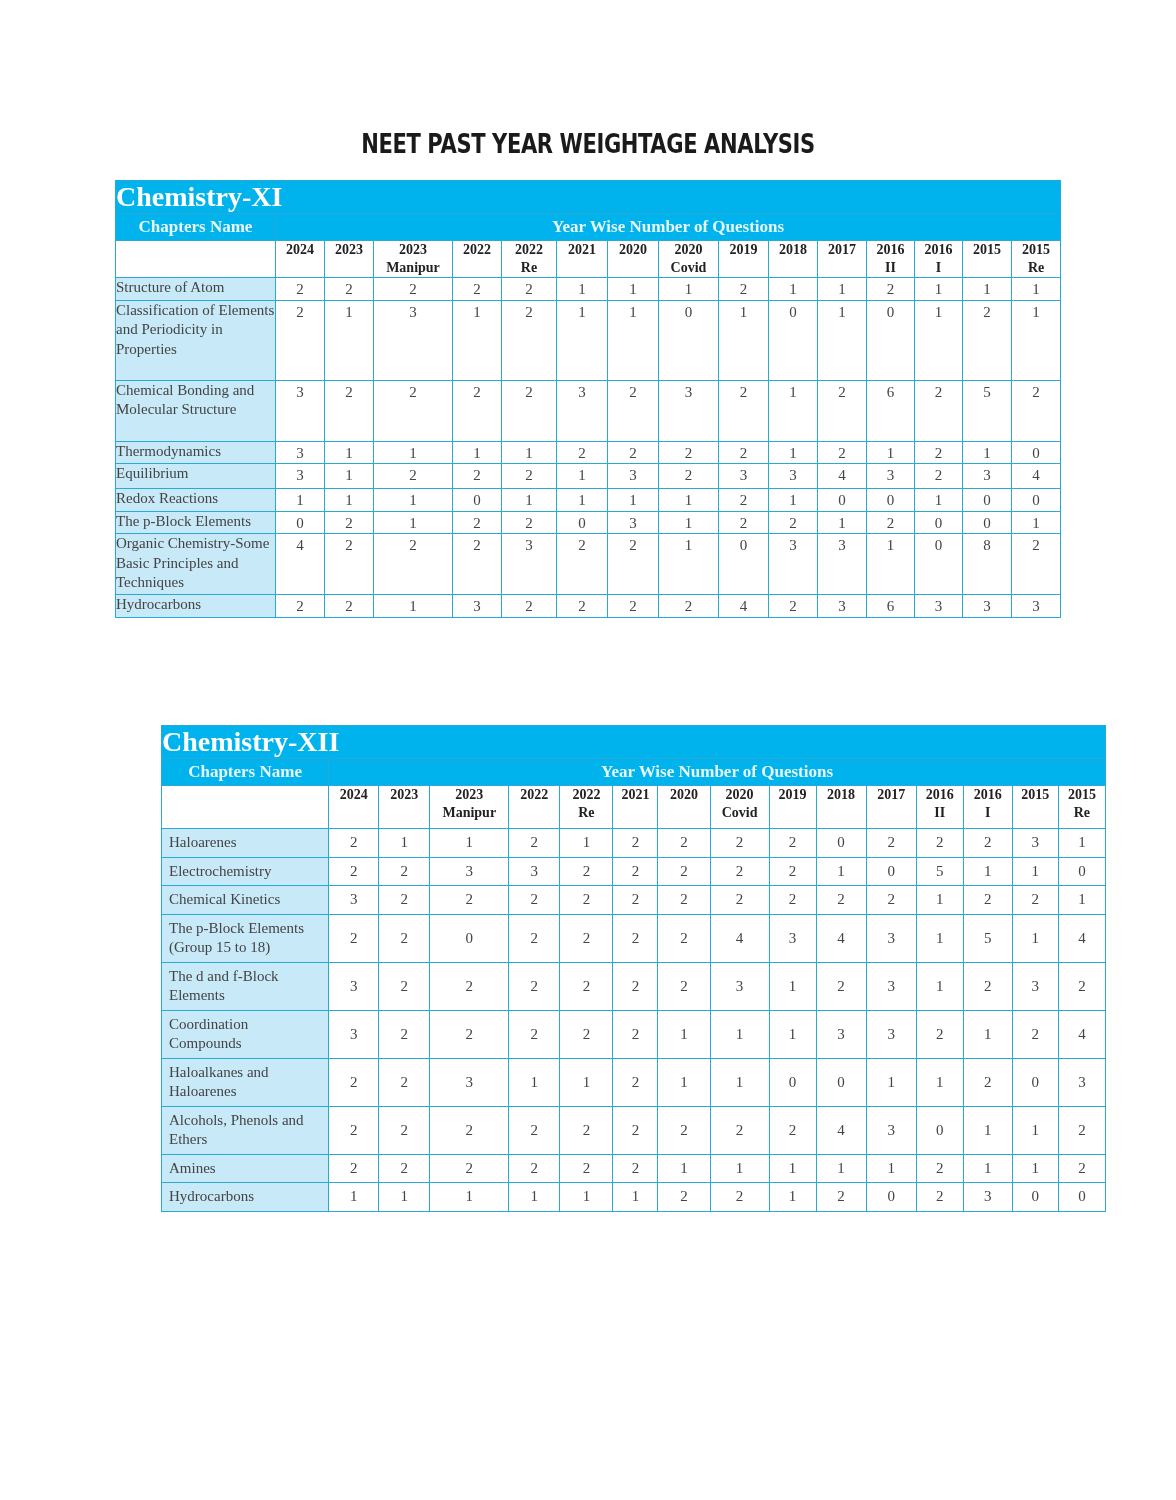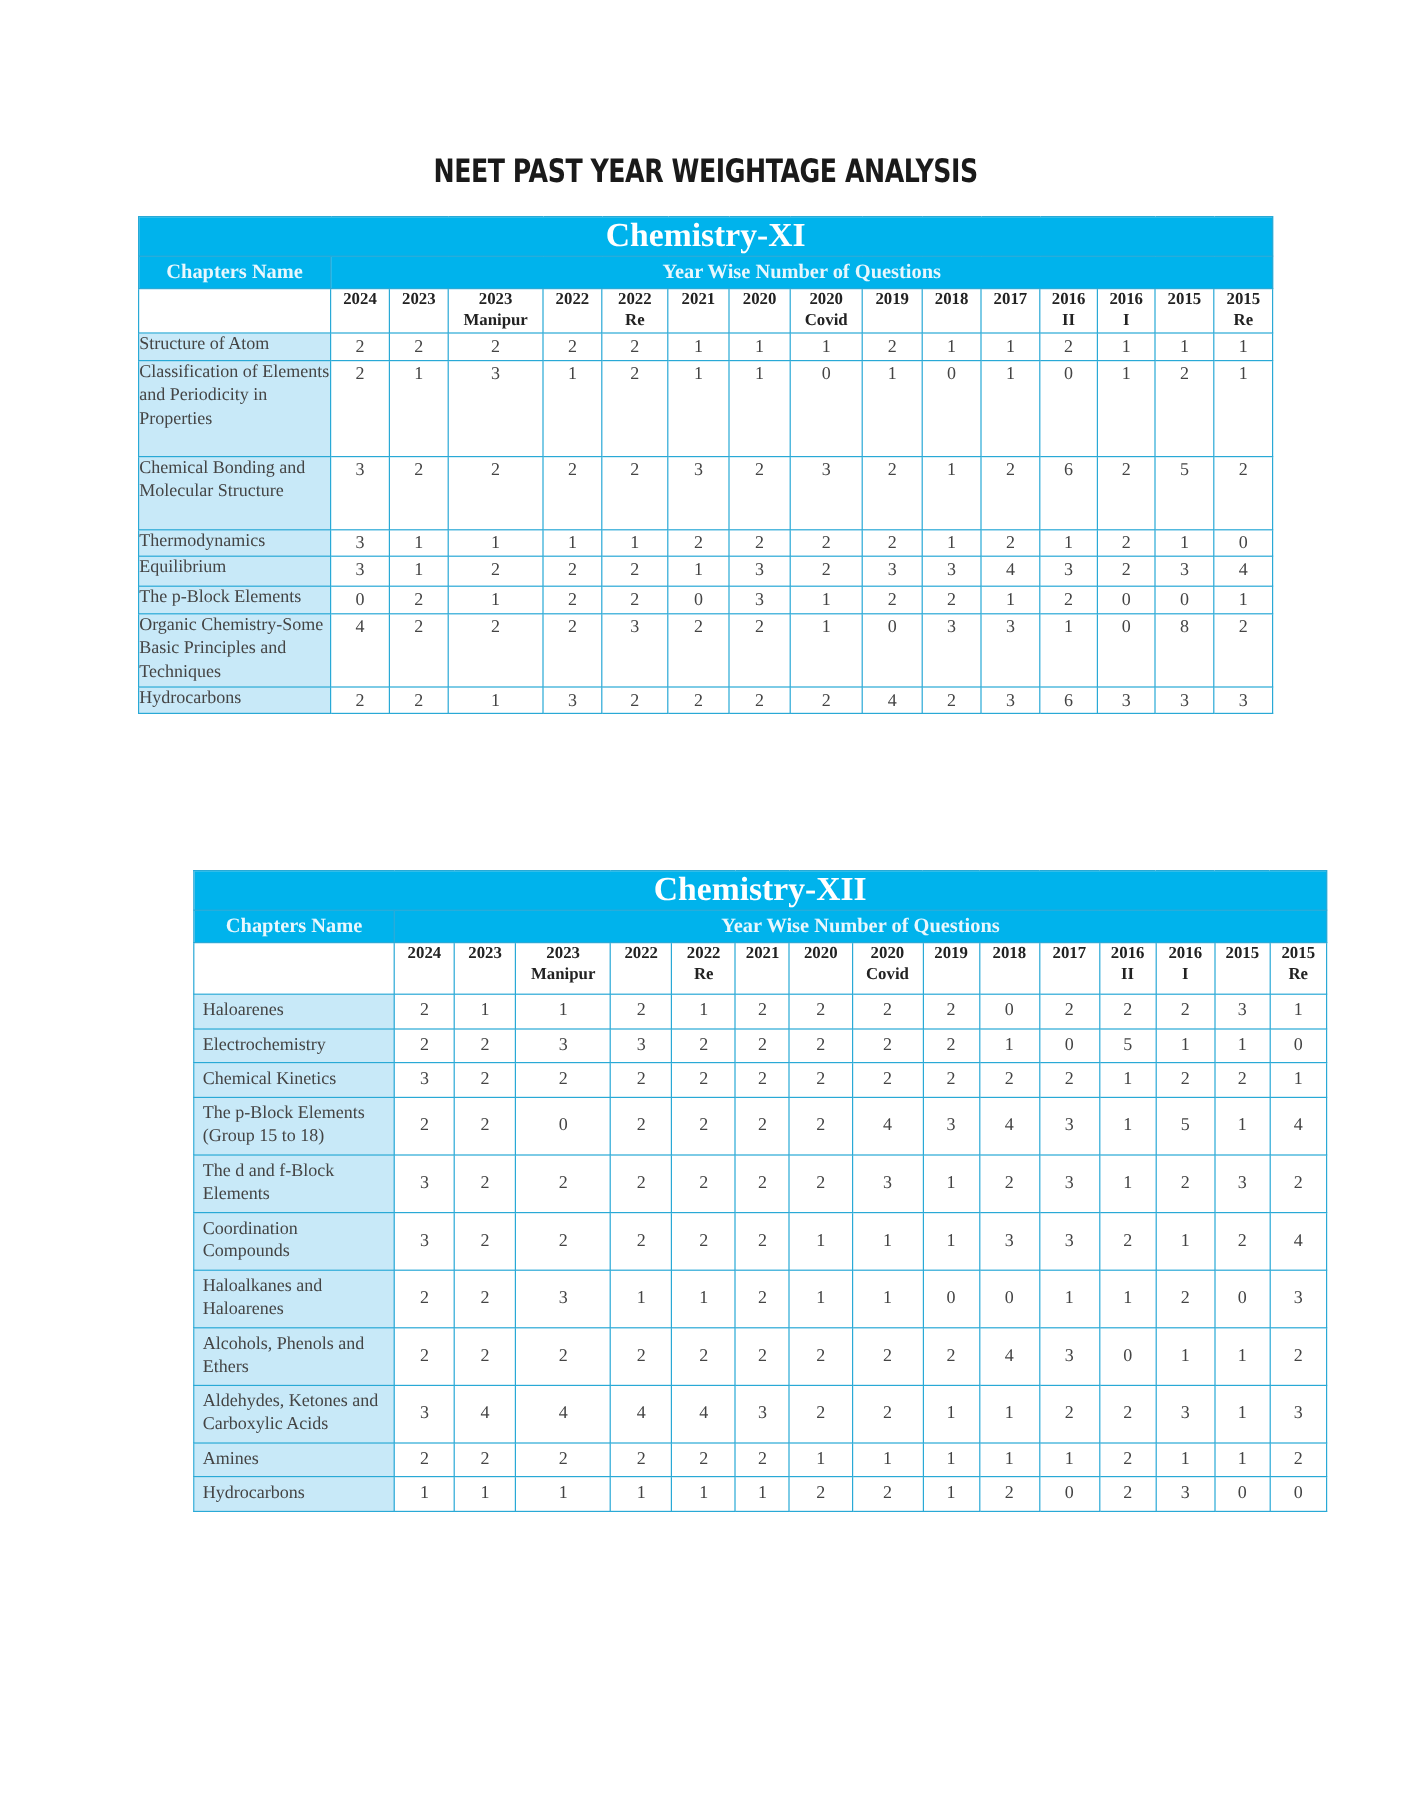--- a/index.html
+++ b/index.html
@@ -11,21 +11,21 @@
   }
   table.wt {
     position: absolute; left: 115px; width: 945px; border-collapse: collapse;
     table-layout: fixed; font-family: "Liberation Serif", serif;
   }
   #tbl-xi { top: 180px; }
   #tbl-xii { top: 725px; margin-left: 46px; }
   table.wt td, table.wt th { border: 1.5px solid #29a9d6; padding: 0; }
   .title-row th {
     background: #00b3ec; color: #fff; font-size: 28px; font-weight: bold;
-    text-align: center; height: 32px; border-bottom: none; border-left: none; border-right: none;
+    text-align: left; height: 32px; border-bottom: none; border-left: none; border-right: none;
   }
   .sub-row th { background: #00b3ec; color: #e8f7fd; font-size: 17px; font-weight: bold; height: 26px; border-top: none; }
   .sub-row th.chap-head { border-right: 1.5px solid #29a9d6; }
   .yr-row th {
     background: #fff; color: #222; font-size: 14px; font-weight: bold; vertical-align: top;
     line-height: 18px; padding-top: 4px; height: 36px;
   }
   .yr-row th.blank { background: #fff; }
   td.chap {
     background: #c8e9f8; color: #444; font-size: 15px; text-align: left; vertical-align: top;
@@ -220,20 +220,38 @@
         <td class="num">2</td>
         <td class="num">3</td>
         <td class="num">3</td>
         <td class="num">4</td>
         <td class="num">3</td>
         <td class="num">2</td>
         <td class="num">3</td>
         <td class="num">4</td>
       </tr>
       <tr class="r1">
+        <td class="chap">Redox Reactions</td>
+        <td class="num">1</td>
+        <td class="num">1</td>
+        <td class="num">1</td>
+        <td class="num">0</td>
+        <td class="num">1</td>
+        <td class="num">1</td>
+        <td class="num">1</td>
+        <td class="num">1</td>
+        <td class="num">2</td>
+        <td class="num">1</td>
+        <td class="num">0</td>
+        <td class="num">0</td>
+        <td class="num">1</td>
+        <td class="num">0</td>
+        <td class="num">0</td>
+      </tr>
+      <tr class="r1">
         <td class="chap">The p-Block Elements</td>
         <td class="num">0</td>
         <td class="num">2</td>
         <td class="num">1</td>
         <td class="num">2</td>
         <td class="num">2</td>
         <td class="num">0</td>
         <td class="num">3</td>
         <td class="num">1</td>
         <td class="num">2</td>
@@ -512,38 +530,20 @@
         <td class="num">2</td>
         <td class="num">2</td>
         <td class="num">2</td>
         <td class="num">4</td>
         <td class="num">3</td>
         <td class="num">0</td>
         <td class="num">1</td>
         <td class="num">1</td>
         <td class="num">2</td>
       </tr>
-      <tr class="x2">
-        <td class="chap">Aldehydes, Ketones and Carboxylic Acids</td>
-        <td class="num">3</td>
-        <td class="num">4</td>
-        <td class="num">4</td>
-        <td class="num">4</td>
-        <td class="num">4</td>
-        <td class="num">3</td>
-        <td class="num">2</td>
-        <td class="num">2</td>
-        <td class="num">1</td>
-        <td class="num">1</td>
-        <td class="num">2</td>
-        <td class="num">2</td>
-        <td class="num">3</td>
-        <td class="num">1</td>
-        <td class="num">3</td>
-      </tr>
       <tr class="x1">
         <td class="chap">Amines</td>
         <td class="num">2</td>
         <td class="num">2</td>
         <td class="num">2</td>
         <td class="num">2</td>
         <td class="num">2</td>
         <td class="num">2</td>
         <td class="num">1</td>
         <td class="num">1</td>

